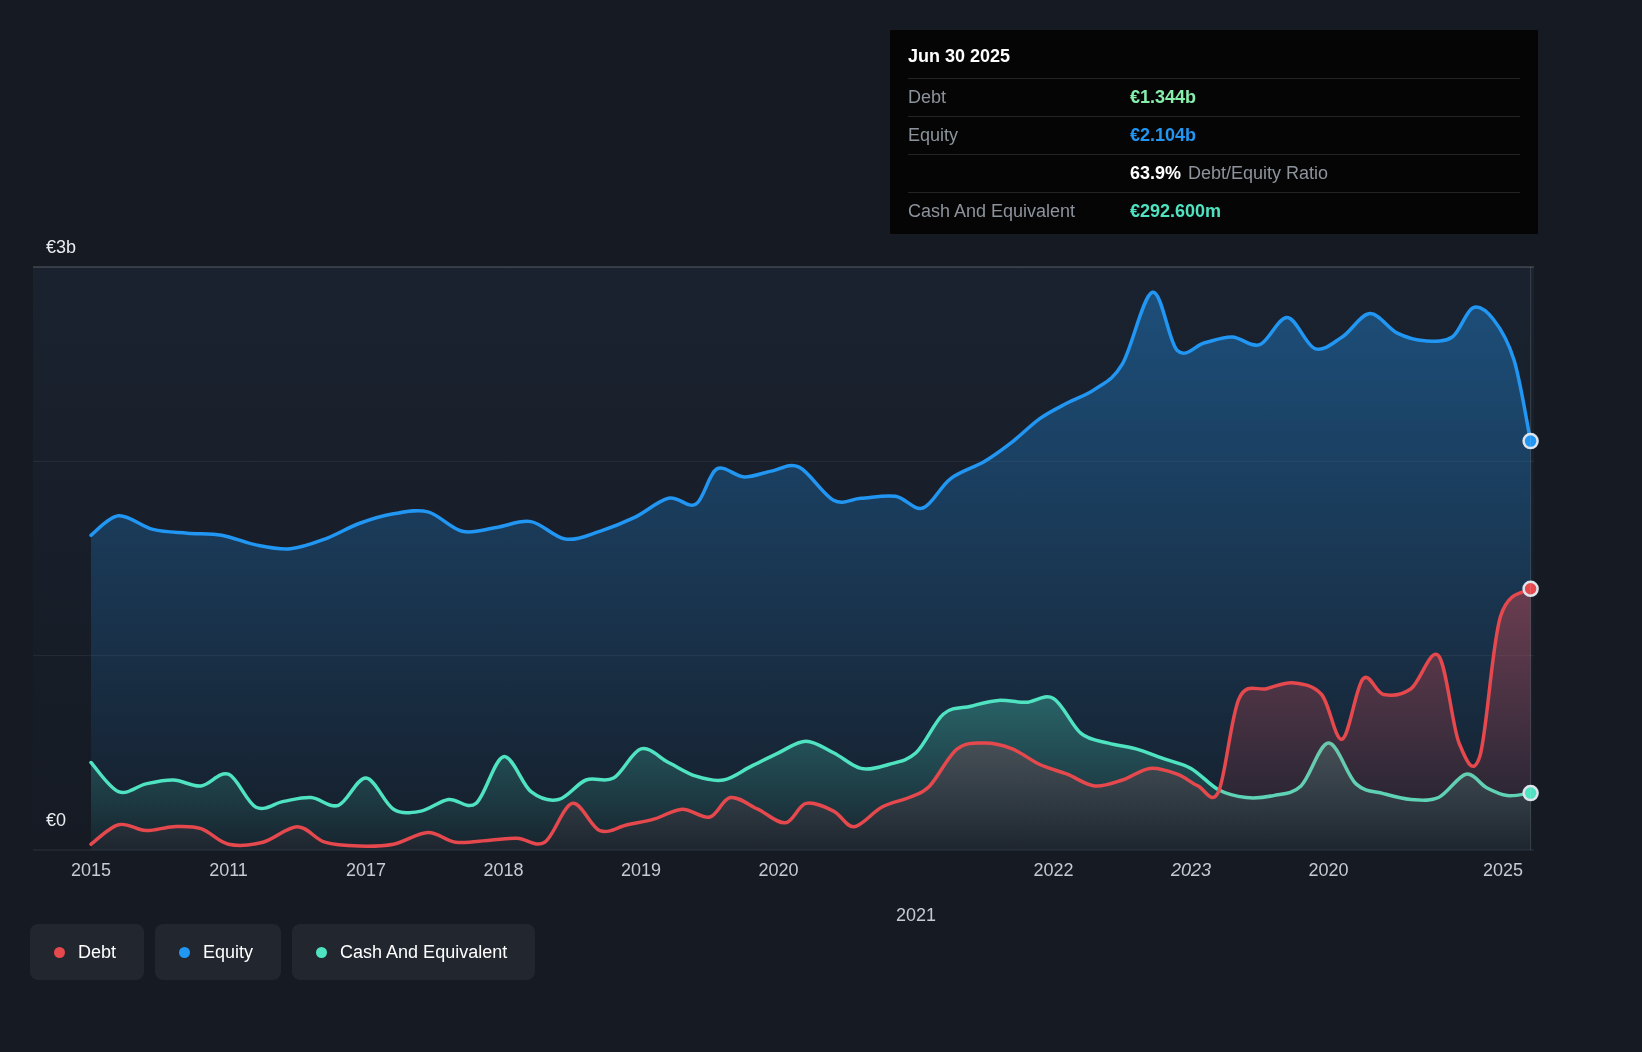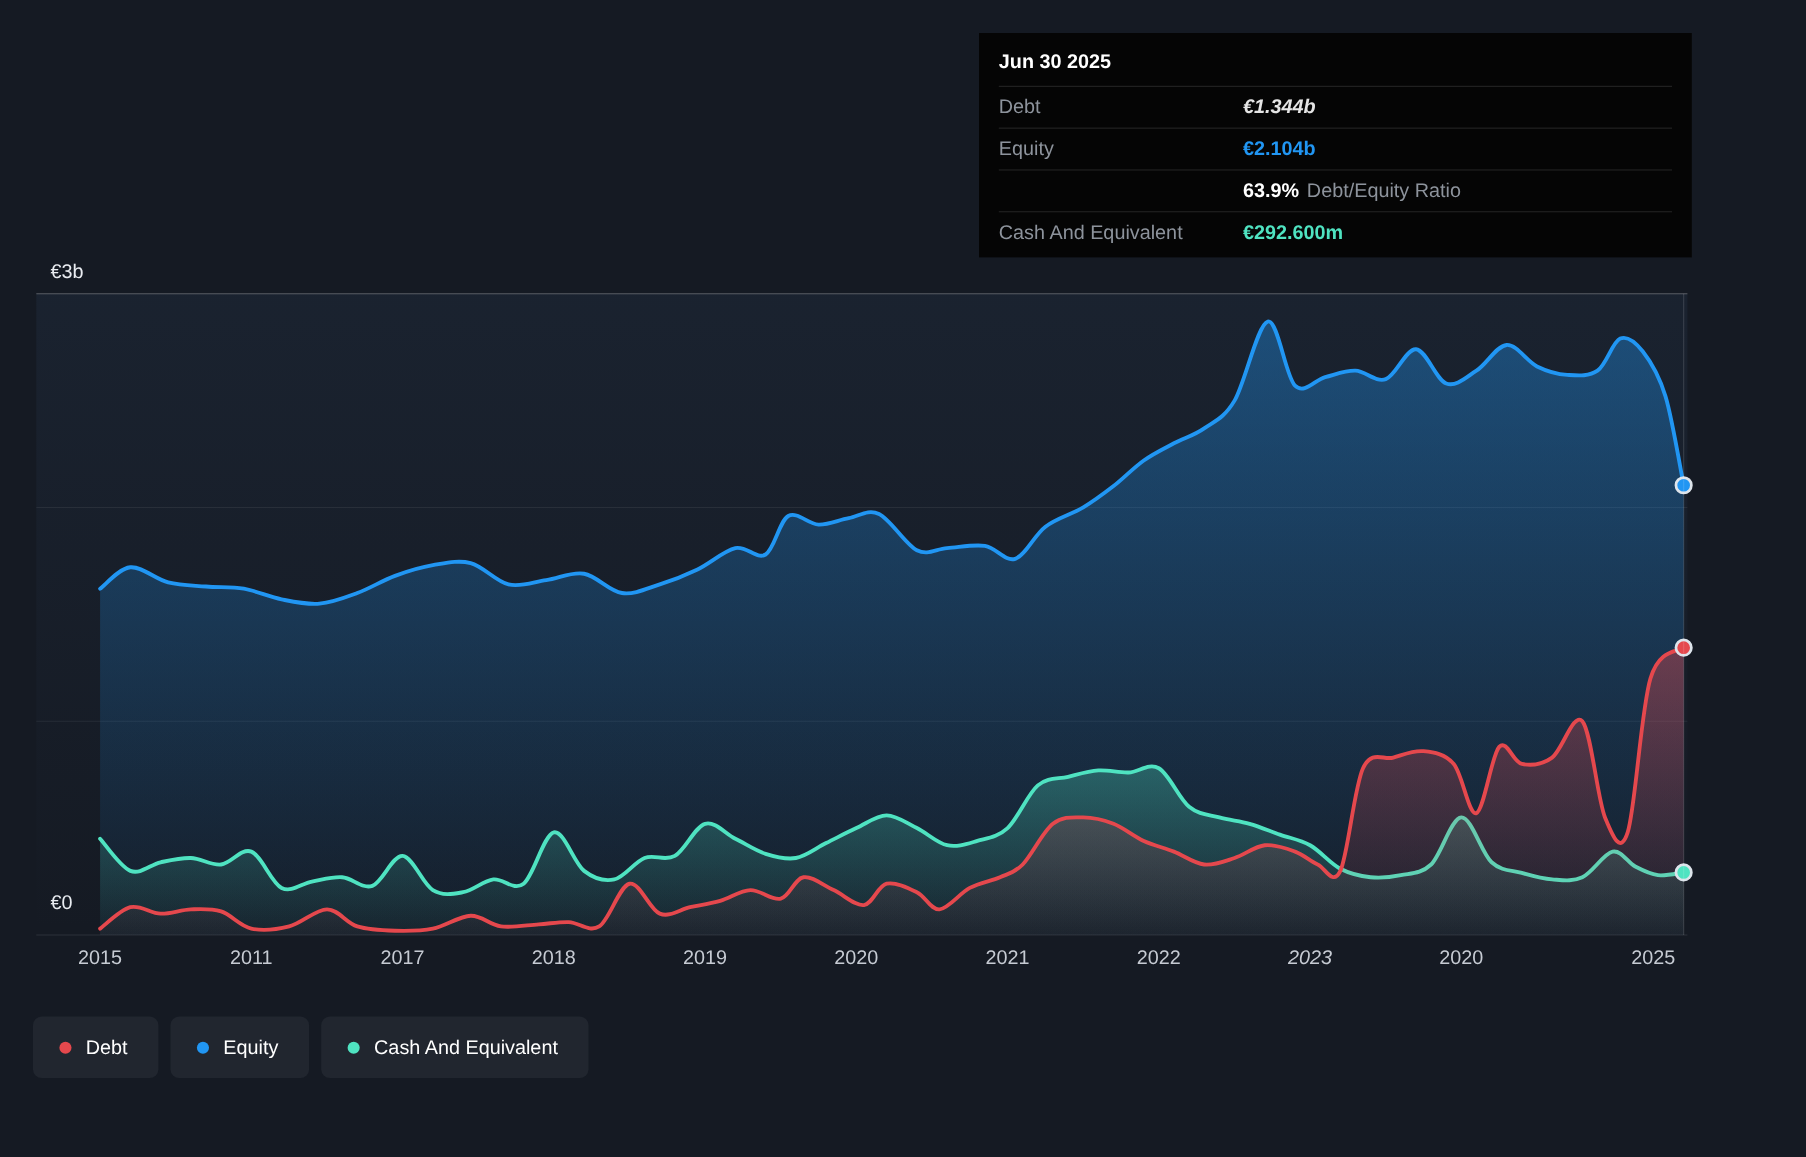--- a/index.html
+++ b/index.html
@@ -83,21 +83,21 @@
         <circle cx="1530.6" cy="793.1" r="7" fill="#4fe3c1" stroke="#dde4eb" stroke-width="2.5"></circle>
         <circle cx="1530.6" cy="588.8" r="7" fill="#e5484d" stroke="#dde4eb" stroke-width="2.5"></circle>
       </g>
       <line x1="1530.6250000000036" x2="1530.6250000000036" y1="267" y2="850" stroke="rgba(255,255,255,0.14)" stroke-width="1"></line>
     </svg>
 
   <div class="tooltip">
     <div class="tt-title">Jun 30 2025</div>
     <div class="tt-row">
       <span class="tt-label">Debt</span>
-      <span class="tt-value" style="color: #e5e5e5; font-style: italic;">€1.344b</span>
+      <span class="tt-value" style="color: #86efac;">€1.344b</span>
     </div>
     <div class="tt-row">
       <span class="tt-label">Equity</span>
       <span class="tt-value" style="color: rgb(33, 150, 243);">€2.104b</span>
     </div>
     <div class="tt-row">
       <span class="tt-label"></span>
       <span class="tt-value"><b>63.9%</b><span class="tt-ratio-label">Debt/Equity Ratio</span></span>
     </div>
     <div class="tt-row">
@@ -109,21 +109,21 @@
   <div class="y-label y3">€3b</div>
   <div class="y-label y0">€0</div>
 
   <div id="x-axis">
       <span class="year-label" style="left: 91px;">2015</span>
       <span class="year-label" style="left: 228.5px;">2011</span>
       <span class="year-label" style="left: 366px;">2017</span>
       <span class="year-label" style="left: 503.5px;">2018</span>
       <span class="year-label" style="left: 641px;">2019</span>
       <span class="year-label" style="left: 778.5px;">2020</span>
-      <span class="year-label" style="left: 916px;">2021</span>
+      <span class="year-label" style="left: 916px; margin-top: 45px;">2021</span>
       <span class="year-label" style="left: 1053.5px; text-align: center;">2022</span>
       <span class="year-label" style="left: 1191px; font-style: italic;">2023</span>
       <span class="year-label" style="left: 1328.5px;">2020</span>
       <span class="year-label" style="left: 1466px; margin-left: 37px;">2025</span>
     </div>
 
   <div class="legend">
     <div class="pill">
       <span class="dot" style="background-color: rgb(229, 72, 77);"></span>
       <span>Debt</span>

